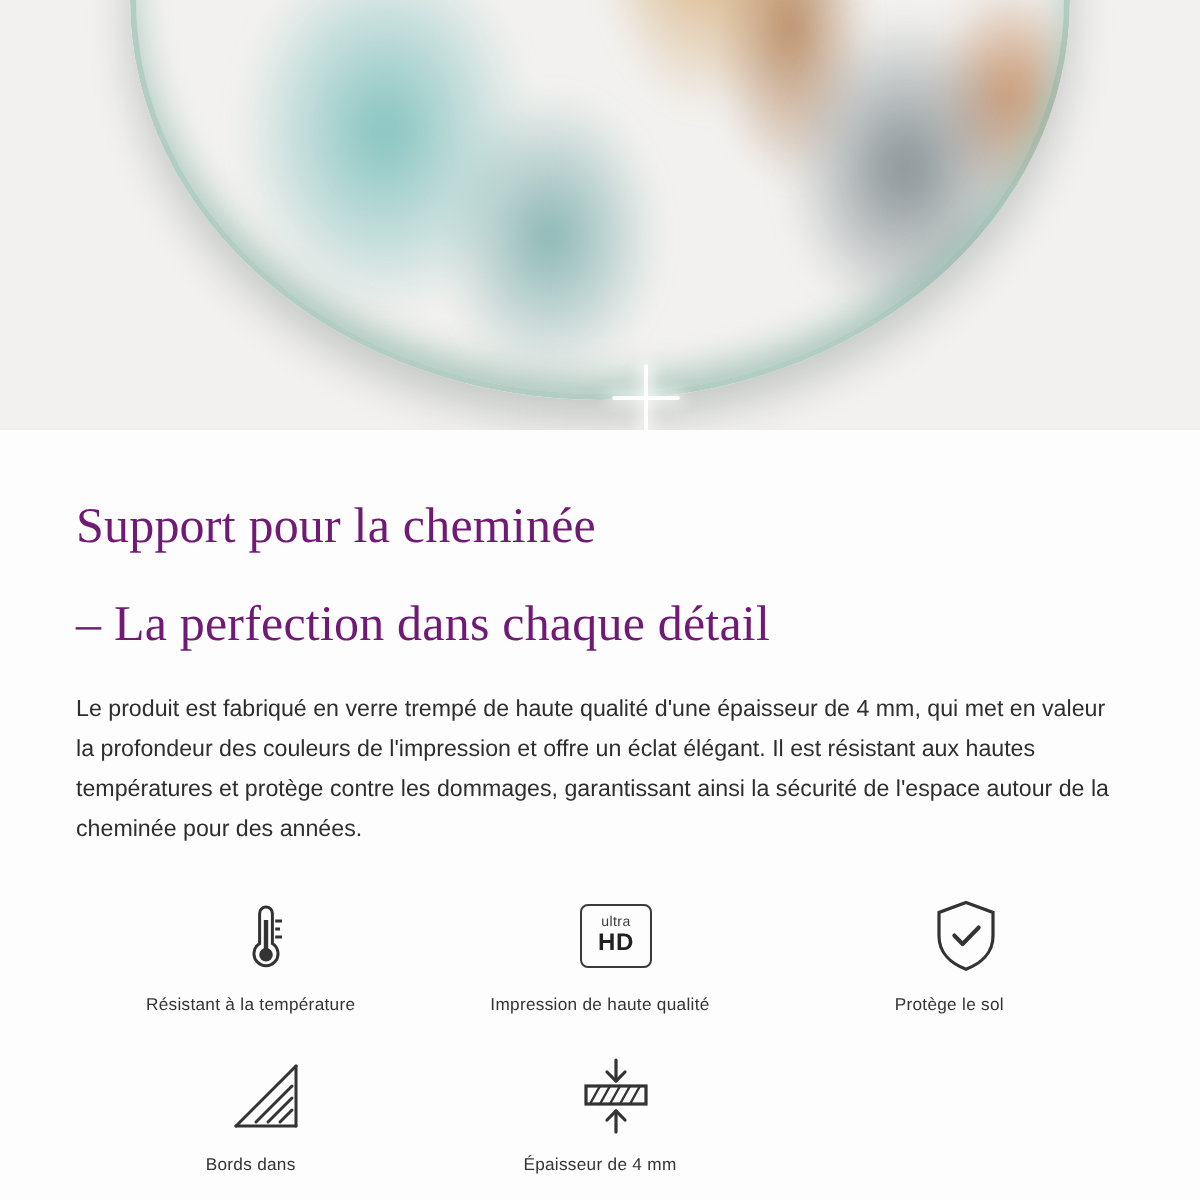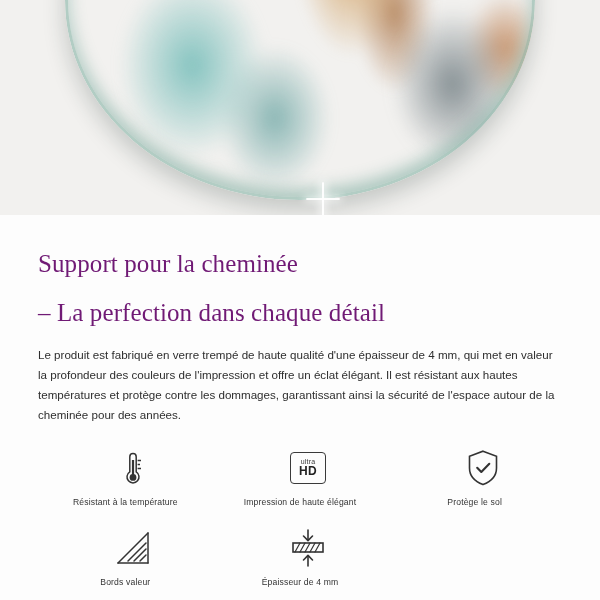--- a/index.html
+++ b/index.html
@@ -236,21 +236,21 @@
         <div class="feature-label">Résistant à la température</div>
       </div>
 
       <div class="feature">
         <div class="feature-icon">
           <div class="ultrahd">
             <span class="u1">ultra</span>
             <span class="u2">HD</span>
           </div>
         </div>
-        <div class="feature-label">Impression de haute élégant</div>
+        <div class="feature-label">Impression de haute qualité</div>
       </div>
 
       <div class="feature">
         <div class="feature-icon">
           <svg width="34" height="40" viewBox="0 0 34 40" fill="none" stroke="#333" stroke-width="1.6">
             <path d="M17 3.2 L30.5 8.2 V20 c0 8.4 -6 13.8 -13.5 16.6 C9.5 33.8 3.5 28.4 3.5 20 V8.2 Z"></path>
             <path d="M11.2 19.8 l4.1 4.2 l8 -8.2" stroke-width="2.1" stroke-linecap="round" stroke-linejoin="round"></path>
           </svg>
         </div>
         <div class="feature-label">Protège le sol</div>
@@ -261,21 +261,21 @@
         <div class="feature-icon">
           <svg width="34" height="34" viewBox="0 0 34 34" fill="none" stroke="#333" stroke-width="1.5" stroke-linecap="round">
             <path d="M2 32 L32 2"></path>
             <path d="M2 32 L32 32"></path>
             <path d="M32 2 L32 32"></path>
             <path d="M12 30 L30 12"></path>
             <path d="M18 30 L30 18"></path>
             <path d="M24 30 L30 24"></path>
           </svg>
         </div>
-        <div class="feature-label">Bords valeur</div>
+        <div class="feature-label">Bords dans</div>
       </div>
 
       <div class="feature">
         <div class="feature-icon">
           <svg width="40" height="40" viewBox="0 0 40 40" fill="none" stroke="#333" stroke-width="1.6" stroke-linecap="round">
             <path d="M20 2 V12"></path>
             <path d="M15.5 8 L20 12.6 L24.5 8" stroke-linejoin="round"></path>
             <rect x="5" y="15" width="30" height="9" stroke="#333"></rect>
             <path d="M7 24 L12 15 M12 24 L17 15 M17 24 L22 15 M22 24 L27 15 M27 24 L32 15" stroke-width="1.2"></path>
             <path d="M20 38 V28"></path>

